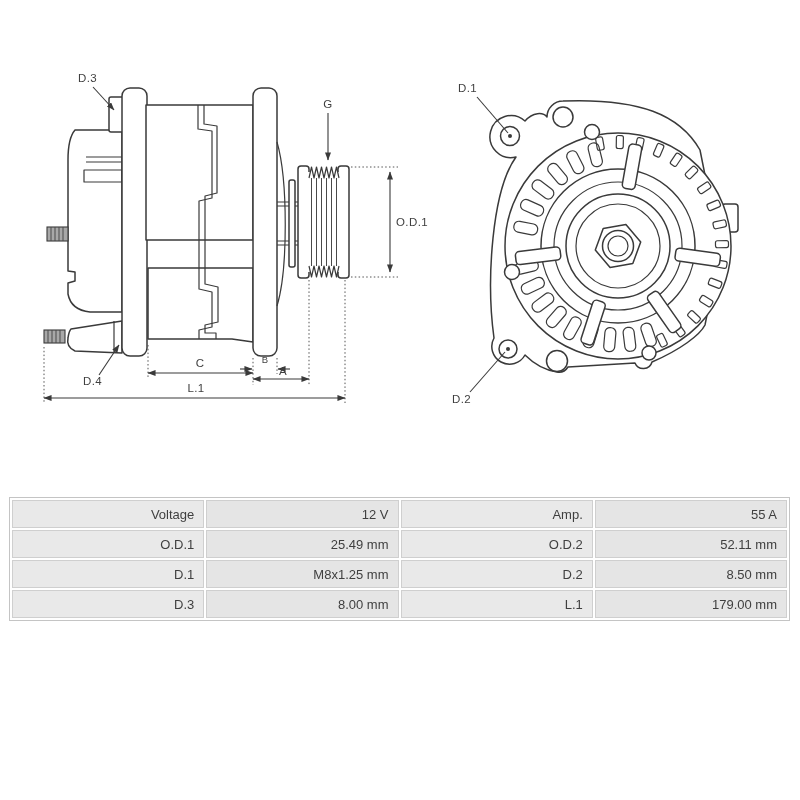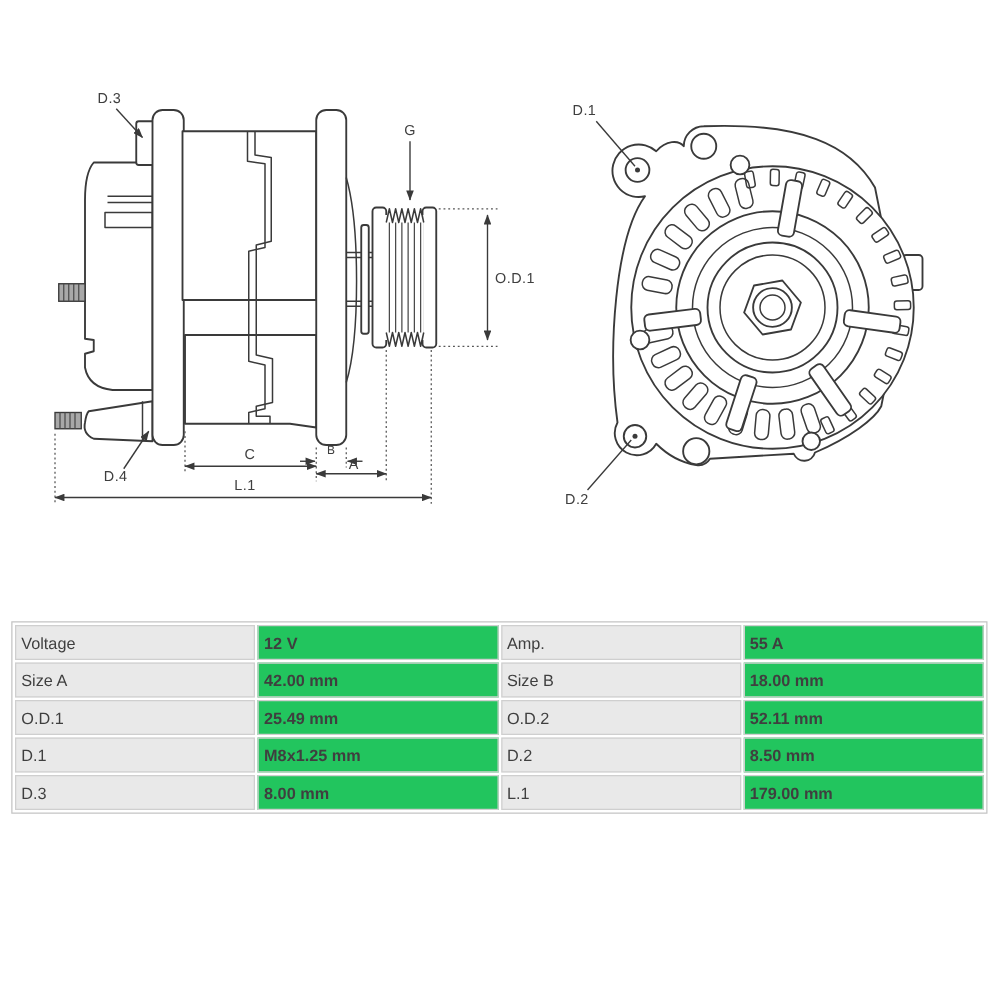--- a/index.html
+++ b/index.html
@@ -10,24 +10,24 @@
   svg text.small{font-size:9.5px;}
   .part{fill:#fff;stroke:#3a3a3a;stroke-width:1.5;stroke-linejoin:round;}
   .thin{fill:none;stroke:#3a3a3a;stroke-width:1.2;stroke-linejoin:round;}
   .dim{fill:none;stroke:#3a3a3a;stroke-width:1.1;}
   .dot{fill:none;stroke:#555;stroke-width:1;stroke-dasharray:1.5 2.3;}
   .stud{fill:#a8a8a8;stroke:#3a3a3a;stroke-width:1.1;}
   .rib{stroke:#4a4a4a;stroke-width:1;}
   .spec-table{position:absolute;top:497px;left:9px;width:781px;
               border-collapse:separate;border-spacing:2px;
               border:1px solid #c4c4c4;background:#fff;}
-  .spec-table td{height:26px;font-size:13px;color:#3f3f3f;text-align:left;
+  .spec-table td{height:26px;font-size:13px;color:#3f3f3f;text-align:right;
                  padding:0 9px 0 4px;border:1px solid #cfcfcf;width:25%;}
   td.lbl{background:#e9e9e9;}
-  td.val{background:#22c55e;font-weight:bold;}
+  td.val{background:#e5e5e5;}
 </style>
 </head>
 <body>
 
 <div class="page">
 
   <svg class="drawing-area" width="800" height="470" viewBox="0 0 800 470">
     <defs>
       <marker id="arw" viewBox="0 0 8 6" refX="7.5" refY="3" markerWidth="7.5" markerHeight="5.5" orient="auto-start-reverse">
         <path d="M0,0 L8,3 L0,6 Z" fill="#3a3a3a"></path>
@@ -267,26 +267,20 @@
     </g>
   </svg>
 
   <table class="spec-table">
     <tbody>
       <tr>
         <td class="lbl">Voltage</td>
         <td class="val">12 V</td>
         <td class="lbl">Amp.</td>
         <td class="val">55 A</td>
-      </tr>
-      <tr>
-        <td class="lbl">Size A</td>
-        <td class="val">42.00 mm</td>
-        <td class="lbl">Size B</td>
-        <td class="val">18.00 mm</td>
       </tr>
       <tr>
         <td class="lbl">O.D.1</td>
         <td class="val">25.49 mm</td>
         <td class="lbl">O.D.2</td>
         <td class="val">52.11 mm</td>
       </tr>
       <tr>
         <td class="lbl">D.1</td>
         <td class="val">M8x1.25 mm</td>

